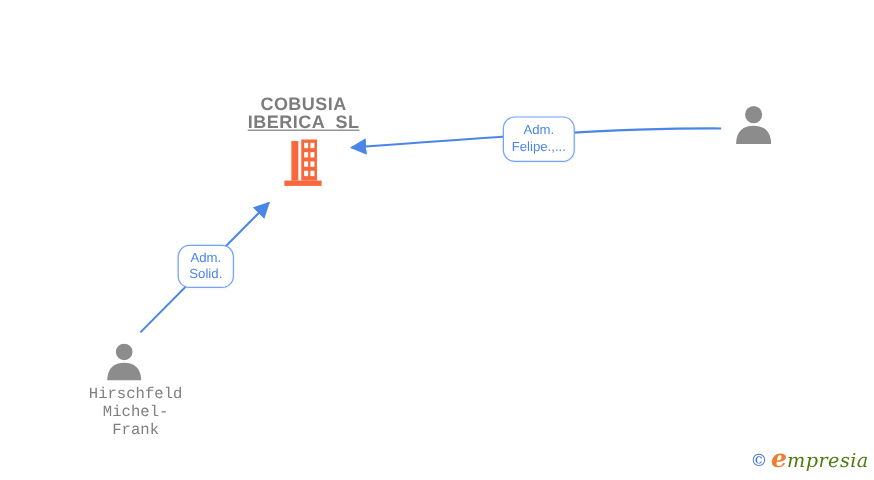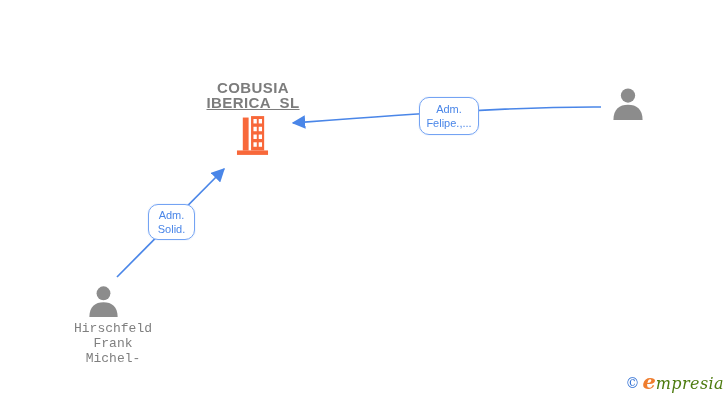--- a/index.html
+++ b/index.html
@@ -97,22 +97,22 @@
   </div>
 
   <div class="icon-box person-hirschfeld">
     <svg viewBox="0 0 40 34" xmlns="http://www.w3.org/2000/svg">
       <circle cx="20" cy="8" r="7.6" fill="#8c8c8c"></circle>
       <path d="M 4.5 34 C 4.5 22.5 11 17.8 20 17.8 C 29 17.8 35.5 22.5 35.5 34 Z" fill="#8c8c8c"></path>
     </svg>
   </div>
   <div class="node-label label-hirschfeld">
     <span>Hirschfeld</span>
+    <span>Michel-</span>
     <span>Frank</span>
-    <span>Michel-</span>
   </div>
 
   <div class="edge-label edge-label-bottom">
     <span>Adm.</span>
     <span>Solid.</span>
   </div>
   <div class="edge-label edge-label-top">
     <span>Adm.</span>
     <span>Felipe.,...</span>
   </div>

